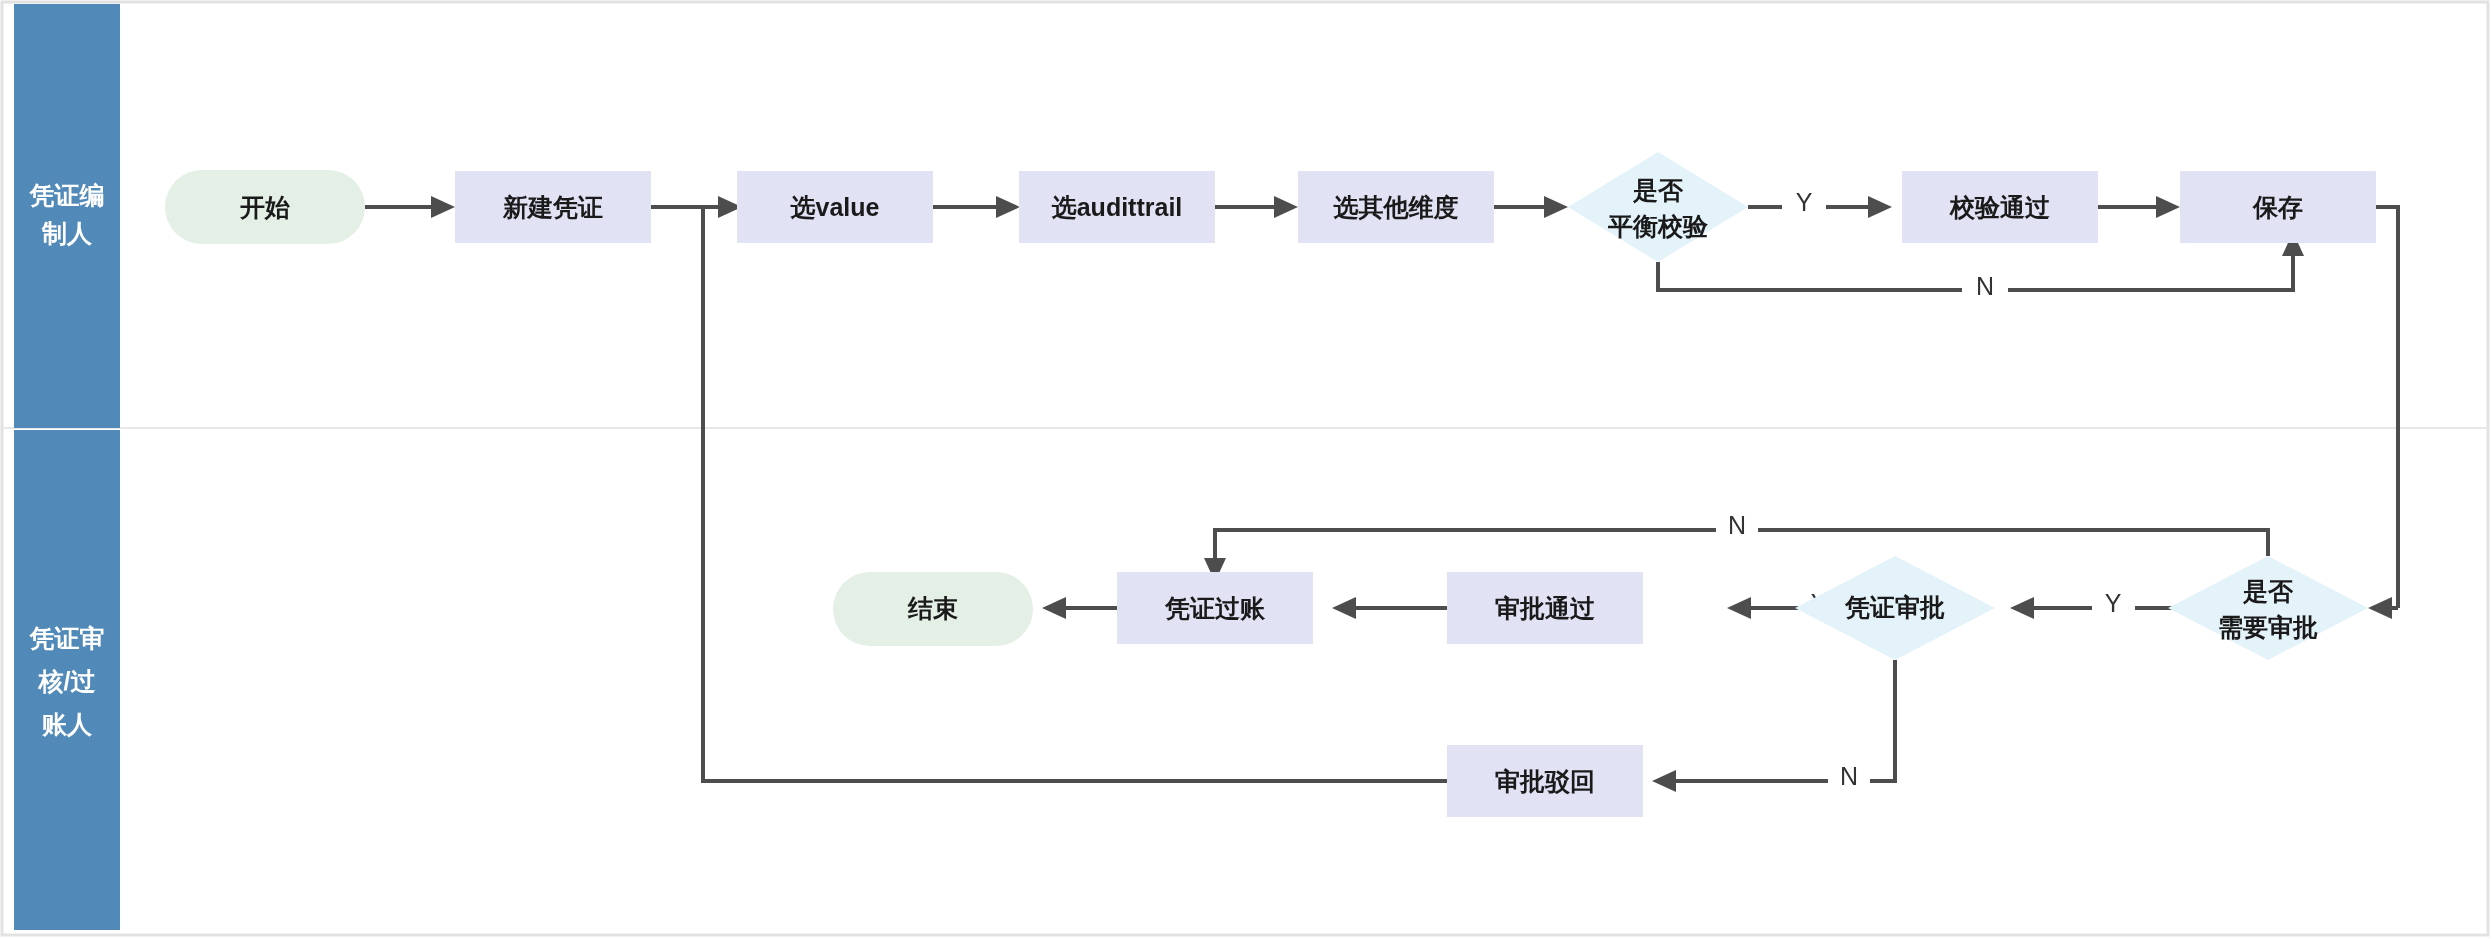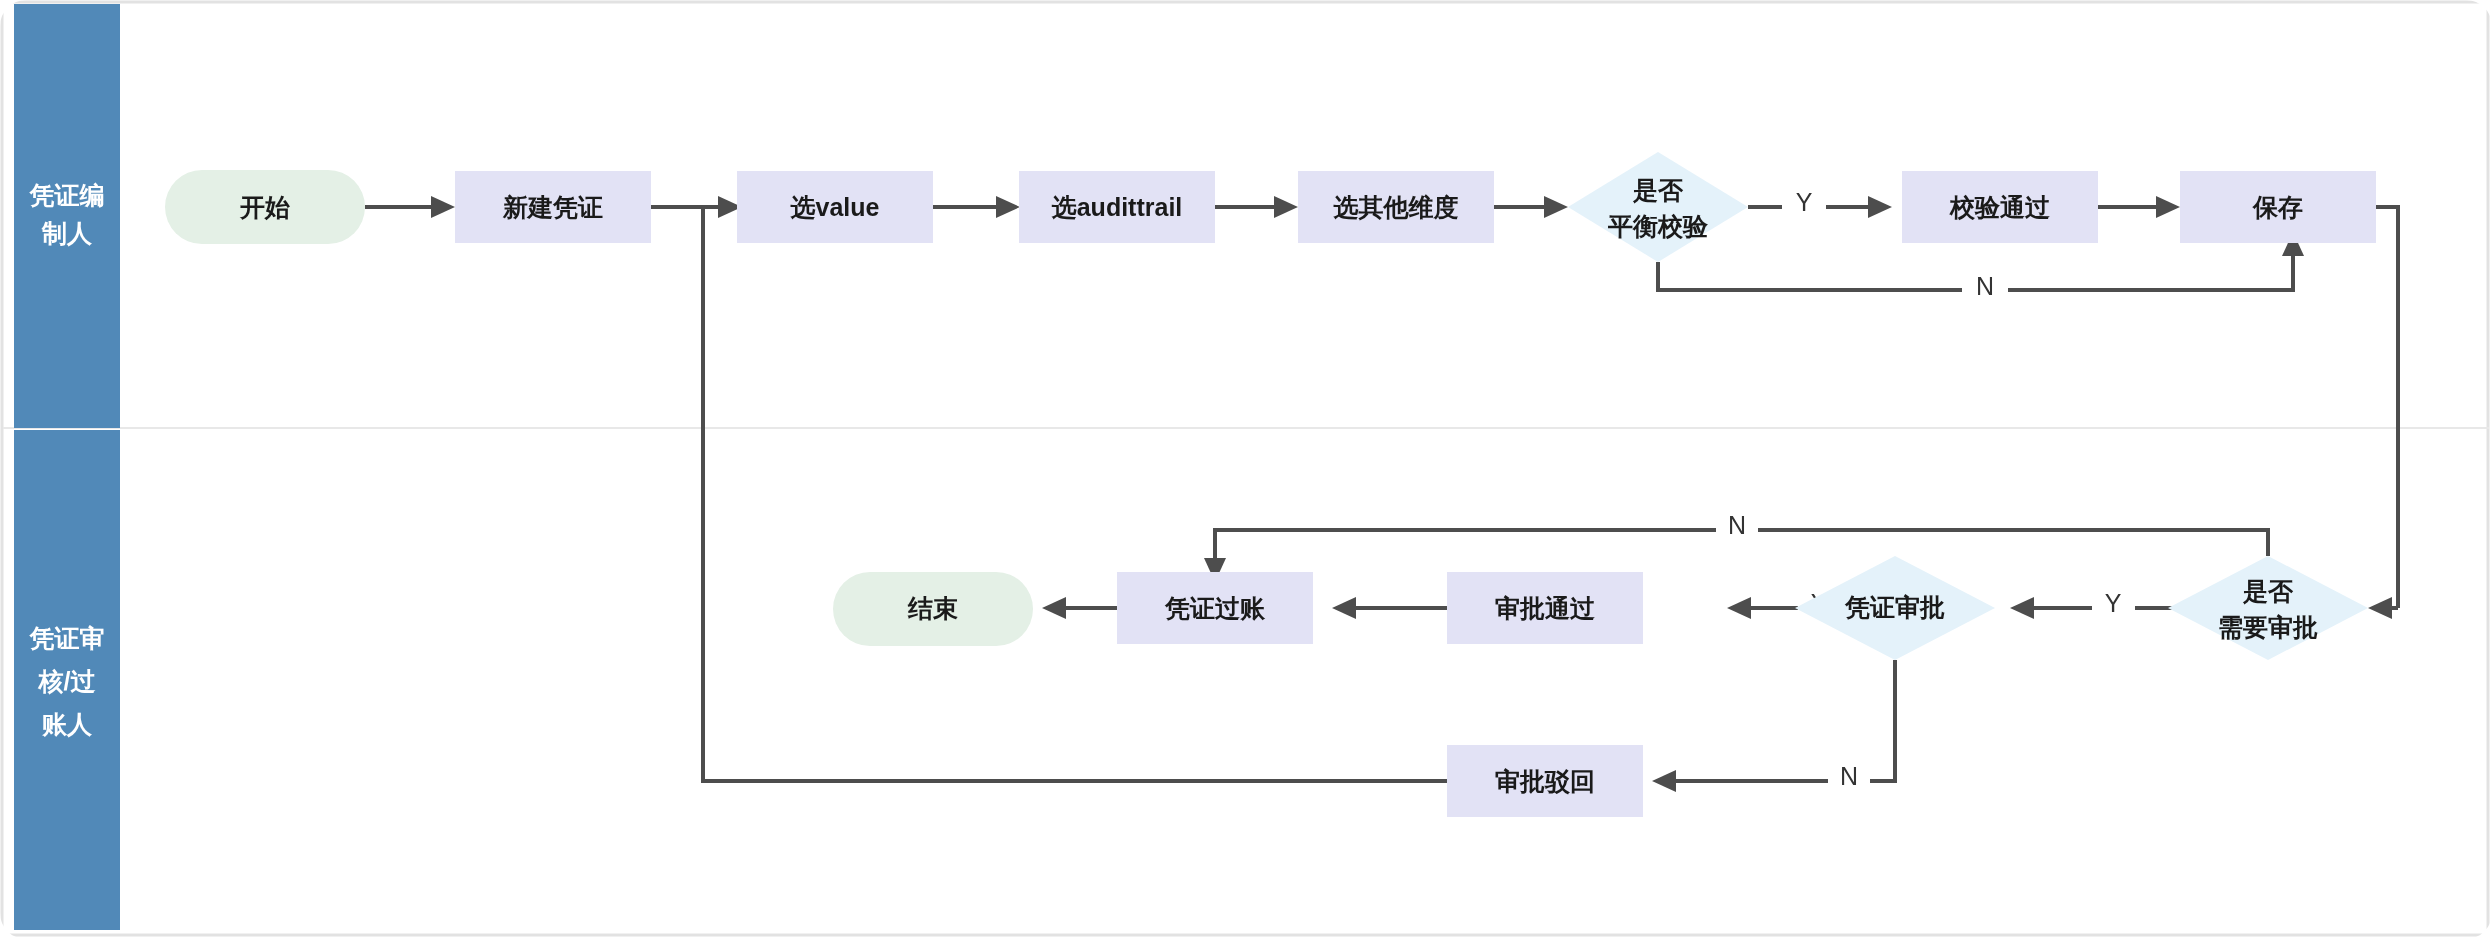--- a/index.html
+++ b/index.html
@@ -9,21 +9,20 @@
   }
   body {
     font-family: "Liberation Sans", "DejaVu Sans", sans-serif;
   }
   #canvas {
     position: relative;
     width: 2492px;
     height: 939px;
     background: #ffffff;
     overflow: hidden;
-    border-radius: 26px;
   }
   #diagram-svg {
     position: absolute;
     top: 0;
     left: 0;
     width: 2492px;
     height: 939px;
   }
   .node-label {
     font-family: "Liberation Sans", "DejaVu Sans", sans-serif;

